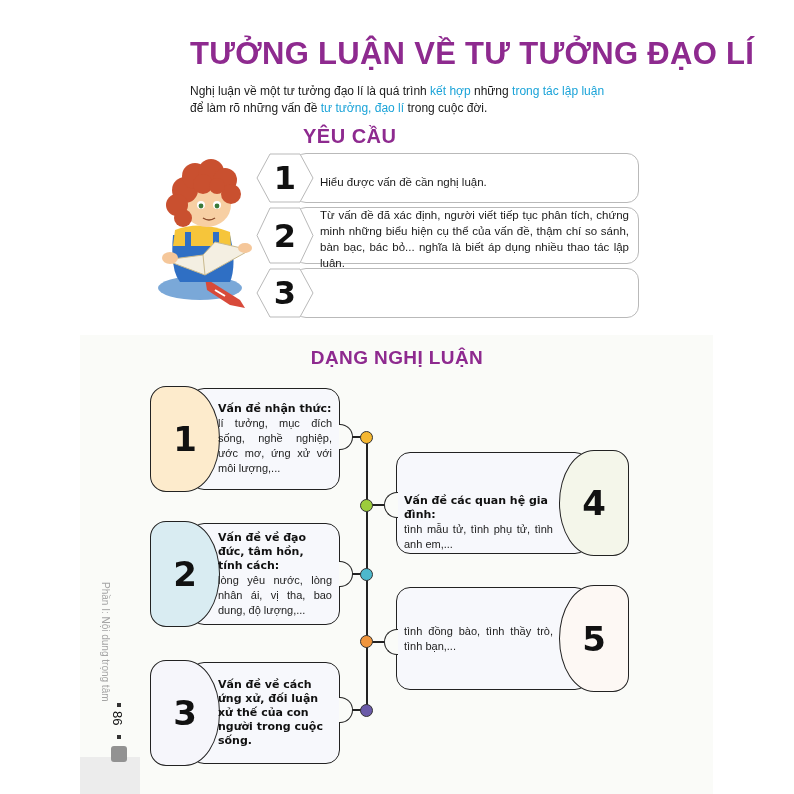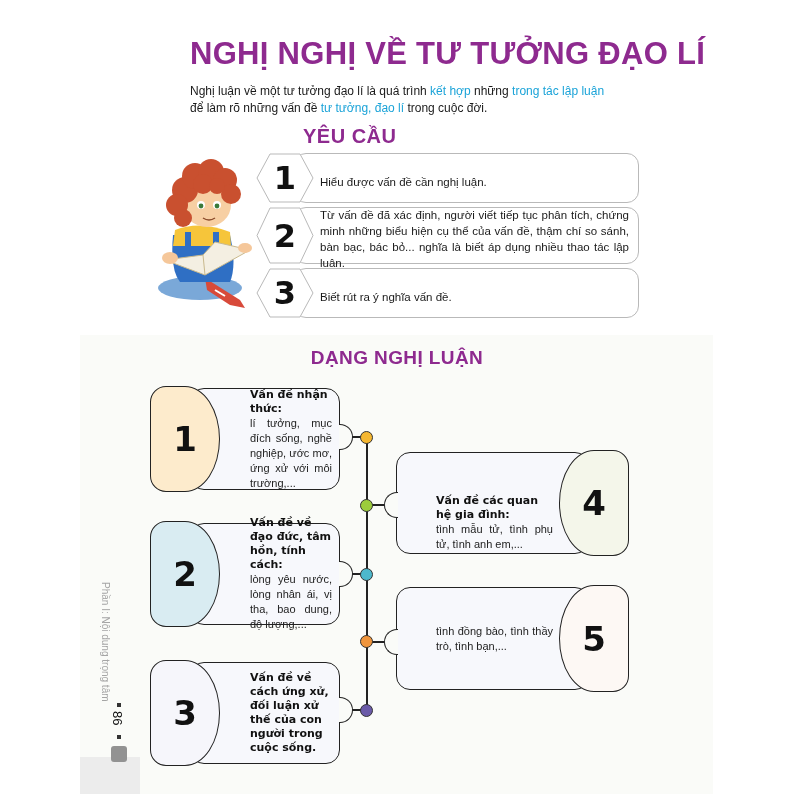--- a/index.html
+++ b/index.html
@@ -77,37 +77,37 @@
       position: absolute; top: 0; bottom: 0;
       border: 1.5px solid #222; border-radius: 14px; background: #f7f8fc;
     }
     .card-tab {
       position: absolute; top: -2px; bottom: -2px; width: 70px;
       border: 1.5px solid #222; display: flex; align-items: center; justify-content: center;
       font-family: "DejaVu Sans", sans-serif; font-weight: bold; font-size: 34px; color: #111;
     }
     .card.left .card-tab { left: 0; border-radius: 16px 50% 50% 16px / 16px 50% 50% 16px; }
     .card.right .card-tab { right: 0; border-radius: 50% 16px 16px 50% / 50% 16px 16px 50%; }
-    .card-text { position: absolute; top: 0; bottom: 0; display: flex; flex-direction: column; justify-content: center; padding-left: 32px; }
+    .card-text { position: absolute; top: 0; bottom: 0; display: flex; flex-direction: column; justify-content: center; }
     .card-head { font-family: "DejaVu Sans", sans-serif; font-weight: bold; font-size: 11px; line-height: 14px; color: #111; }
     .card-desc { font-size: 11px; line-height: 15px; color: #222; text-align: justify; }
 
     .connector-cap {
       position: absolute; width: 14px; height: 26px; border: 1.5px solid #222; background: #fafbf8;
     }
     .connector-cap.r { border-left: none; border-radius: 0 14px 14px 0; }
     .connector-cap.l { border-right: none; border-radius: 14px 0 0 14px; }
     .h-line { position: absolute; height: 2px; background: #222; }
     .v-line { position: absolute; left: 366px; top: 437px; width: 2px; height: 273px; background: #222; }
     .dot { position: absolute; width: 13px; height: 13px; border-radius: 50%; border: 1.5px solid #333; }
   </style>
 </head>
 <body>
 
-<div class="title">NGHỊ NGHỊ VỀ TƯ TƯỞNG ĐẠO LÍ</div>
+<div class="title">TƯỞNG LUẬN VỀ TƯ TƯỞNG ĐẠO LÍ</div>
 <div class="intro"><span>Nghị luận về một tư tưởng đạo lí là quá trình </span><span class="hl">kết hợp</span><span> những </span><span class="hl">trong tác lập luận</span><br><span> để làm rõ những vấn đề </span><span class="hl">tư tưởng, đạo lí</span><span> trong cuộc đời.</span></div>
 
 <div class="yeu-cau-title">YÊU CẦU</div>
 
 <div class="boy">
   <svg viewBox="0 0 115 160" width="115" height="160">
 
     <ellipse cx="55" cy="138" rx="42" ry="12" fill="#7aa8d8"></ellipse>
     <path d="M60 128 L95 150 L100 158 L85 155 L62 140 Z" fill="#d84a3a"></path>
     <path d="M70 140 l10 6" stroke="#fff" stroke-width="2"></path>
@@ -167,41 +167,40 @@
 </div>
 
 <div class="req-row" style="top:268px;height:50px;">
   <div class="req-box"></div>
   <div class="req-hex">
     <svg viewBox="0 0 58 50" preserveAspectRatio="none">
         <polygon points="14,1 44,1 57,25 44,49 14,49 1,25" fill="#fff" stroke="#b9b9b9" stroke-width="1"></polygon>
       </svg>
   </div>
   <div class="req-num">3</div>
-  <div class="req-text">Biết rút ra ý nghĩa vấn đề.</div>
 </div>
 
 <div class="panel"></div>
 <div class="panel-footer"></div>
 <div class="dang-title">DẠNG NGHỊ LUẬN</div>
 
 <div class="side-text">Phần I: Nội dung trọng tâm</div>
 <div class="side-dot" style="left:117px;top:703px;"></div>
 <div class="side-page">86</div>
 <div class="side-dot" style="left:117px;top:735px;"></div>
 <div class="side-square"></div>
 
 <div class="v-line"></div>
 
 <div class="card left" style="left:150px;top:388px;width:190px;height:102px;">
   <div class="card-body" style="left:40px;right:0;"></div>
   <div class="card-tab" style="background:#fdebcc;">1</div>
   <div class="card-text" style="left:68px;right:8px;">
     <div class="card-head">Vấn đề nhận thức:</div>
-    <div class="card-desc">lí tưởng, mục đích sống, nghề nghiệp, ước mơ, ứng xử với môi trường,...</div>
+    <div class="card-desc">lí tưởng, mục đích sống, nghề nghiệp, ước mơ, ứng xử với môi lượng,...</div>
   </div>
 </div>
 <div class="connector-cap r" style="left:339px;top:424px;"></div>
 <div class="h-line" style="left:352px;top:436px;width:16px;"></div>
 <div class="dot" style="left:360px;top:431px;background:#f5b731;"></div>
 
 <div class="card left" style="left:150px;top:523px;width:190px;height:102px;">
   <div class="card-body" style="left:40px;right:0;"></div>
   <div class="card-tab" style="background:#d9ecf2;">2</div>
   <div class="card-text" style="left:68px;right:8px;align-items:center;">

